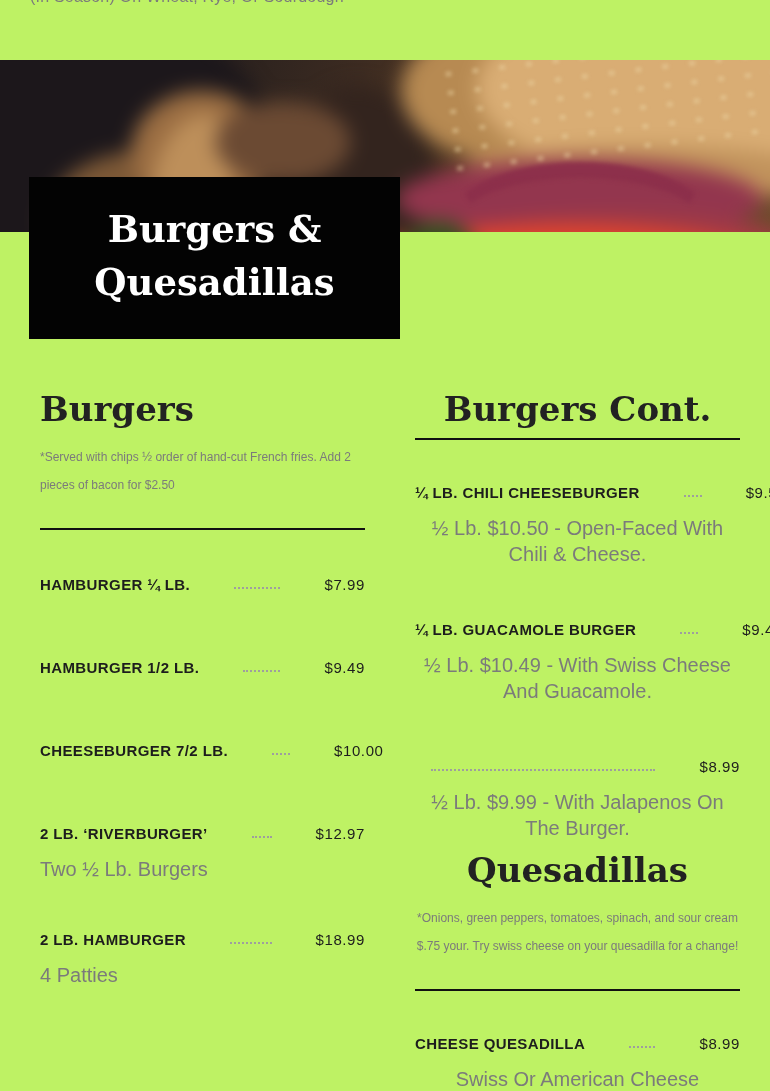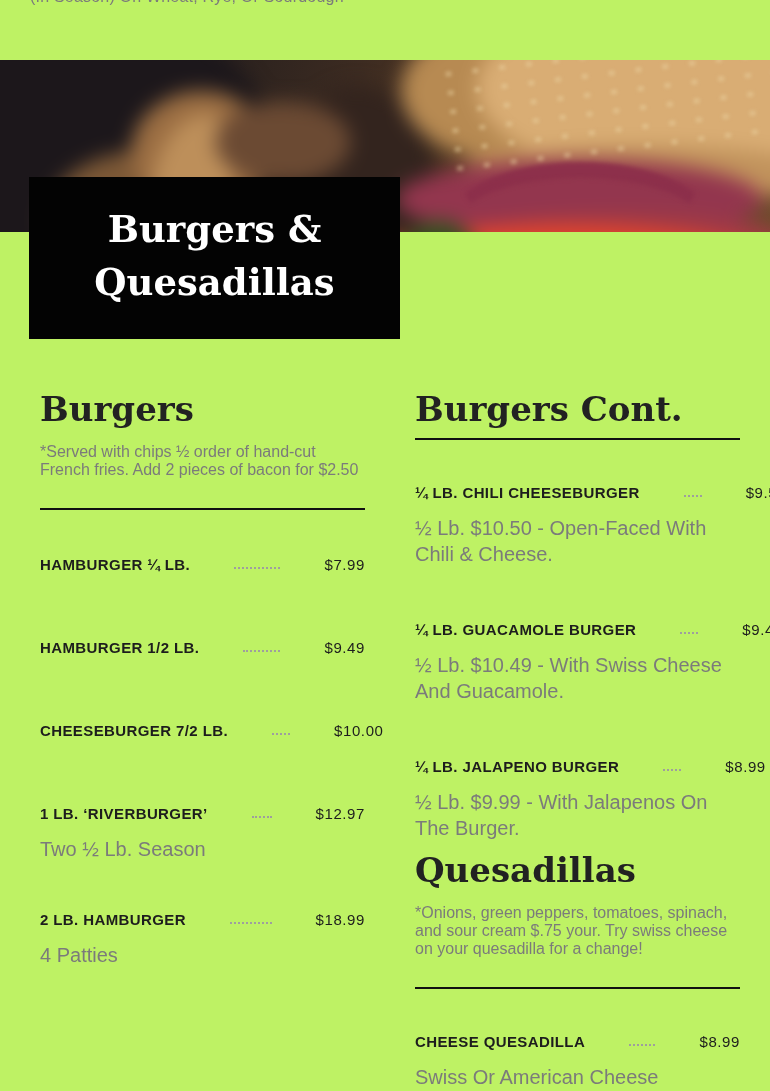--- a/index.html
+++ b/index.html
@@ -97,38 +97,38 @@
     font-family: "DejaVu Serif", serif;
     font-weight: 700;
     font-size: 37px;
     line-height: 53px;
     color: #ffffff;
   }
 
   
   .col { position: absolute; top: 388px; width: 325px; }
   .col-left  { left: 24px; margin-left: 16px;  }
-  .col-right { left: 415px; }
+  .col-right { left: 415px; text-align: center; }
 
   .section-heading {
     font-family: "DejaVu Serif", serif;
     font-weight: 700;
     font-size: 34px;
     line-height: 42px;
     color: #222222;
   }
   .heading-rule {
     border: none;
     border-top: 2px solid #111111;
     margin-top: 8px;
   }
   .note {
     margin-top: 13px;
-    font-size: 16px;
-    line-height: 18px;
+    font-size: 12px;
+    line-height: 28px;
     color: #7b7b7b;
   }
   .note-rule {
     border: none;
     border-top: 2px solid #111111;
     margin-top: 29px;
   }
 
   .menu-item { margin-top: 54px; }
   .col-left .menu-item { margin-top: 66px; }
@@ -232,25 +232,25 @@
     <div class="menu-item">
       <div class="item-row">
         <span class="item-name">CHEESEBURGER 7/2 LB.</span>
         <span class="leader"></span>
         <span class="item-price">$10.00</span>
       </div>
     </div>
 
     <div class="menu-item">
       <div class="item-row">
-        <span class="item-name">1 LB. ‘RIVERBURGER’</span>
+        <span class="item-name">2 LB. ‘RIVERBURGER’</span>
         <span class="leader"></span>
         <span class="item-price">$12.97</span>
       </div>
-      <p class="item-desc">Two ½ Lb. Season</p>
+      <p class="item-desc">Two ½ Lb. Burgers</p>
     </div>
 
     <div class="menu-item after-desc">
       <div class="item-row">
         <span class="item-name">2 LB. HAMBURGER</span>
         <span class="leader"></span>
         <span class="item-price">$18.99</span>
       </div>
       <p class="item-desc">4 Patties</p>
     </div>
@@ -273,21 +273,20 @@
       <div class="item-row">
         <span class="item-name">¼ LB. GUACAMOLE BURGER</span>
         <span class="leader"></span>
         <span class="item-price">$9.49</span>
       </div>
       <p class="item-desc">½ Lb. $10.49 - With Swiss Cheese And Guacamole.</p>
     </div>
 
     <div class="menu-item">
       <div class="item-row">
-        <span class="item-name">¼ LB. JALAPENO BURGER</span>
         <span class="leader"></span>
         <span class="item-price">$8.99</span>
       </div>
       <p class="item-desc">½ Lb. $9.99 - With Jalapenos On The Burger.</p>
     </div>
 
     <div class="sub-section">
       <h2 class="section-heading">Quesadillas</h2>
       <p class="note">*Onions, green peppers, tomatoes, spinach, and sour cream $.75 your. Try swiss cheese on your quesadilla for a change!</p>
       <hr class="note-rule">

